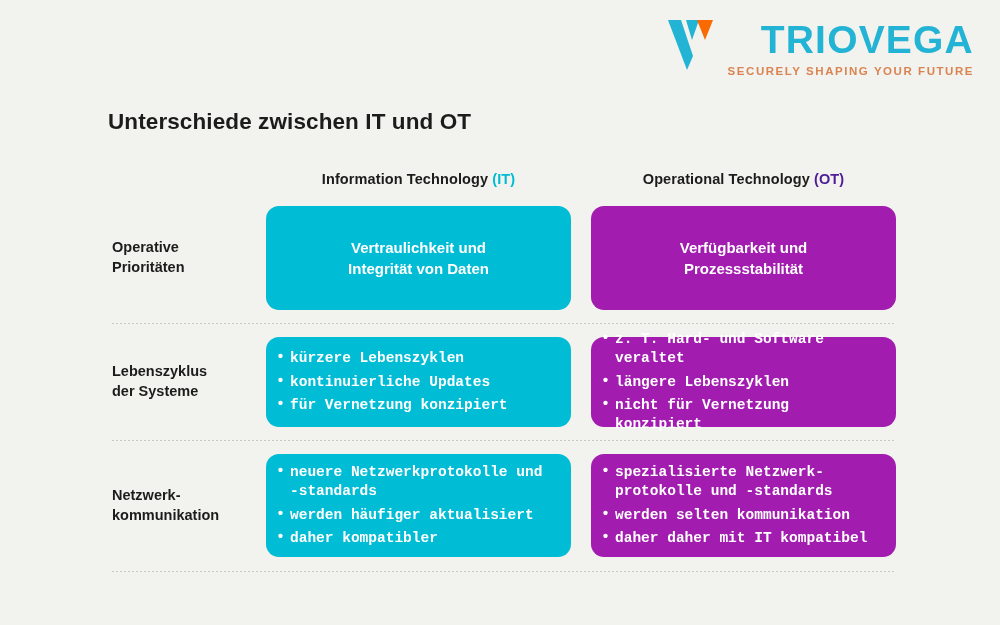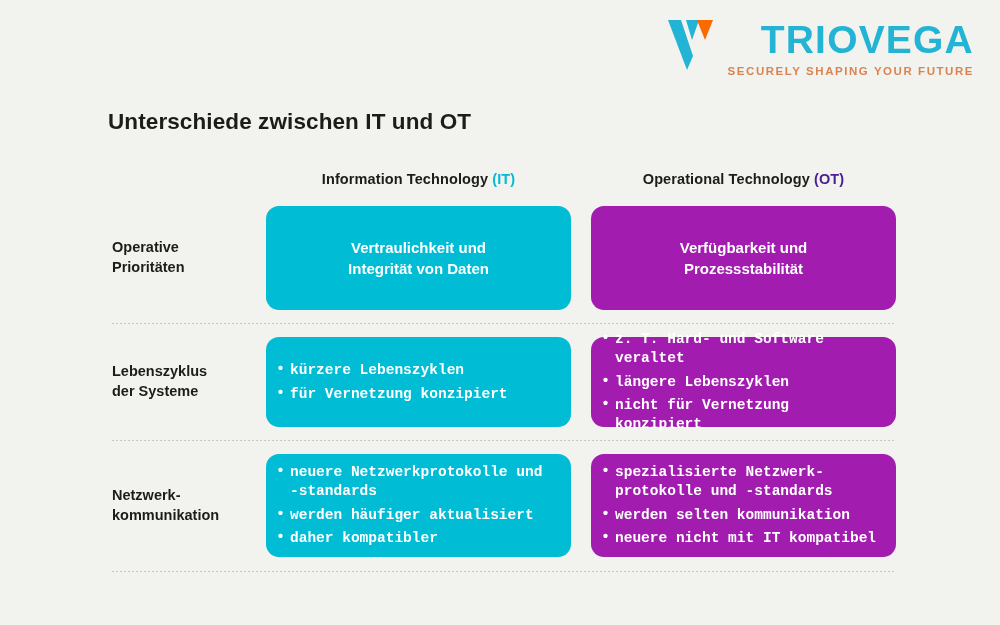--- a/index.html
+++ b/index.html
@@ -221,20 +221,21 @@
   <div class="row row-lifecycle">
     <div class="row-label">
       <span>
         <span>Lebenszyklus</span><br>
         <span>der Systeme</span>
       </span>
     </div>
     <div class="card it">
       <ul class="bullets">
         <li>kürzere Lebenszyklen</li>
+        <li>kontinuierliche Updates</li>
         <li>für Vernetzung konzipiert</li>
       </ul>
     </div>
     <div class="cell-gap"></div>
     <div class="card ot">
       <ul class="bullets">
         <li>z. T. Hard- und Software veraltet</li>
         <li>längere Lebenszyklen</li>
         <li>nicht für Vernetzung konzipiert</li>
       </ul>
@@ -255,20 +256,20 @@
         <li>neuere Netzwerkprotokolle und -standards</li>
         <li>werden häufiger aktualisiert</li>
         <li>daher kompatibler</li>
       </ul>
     </div>
     <div class="cell-gap"></div>
     <div class="card ot">
       <ul class="bullets">
         <li>spezialisierte Netzwerk-protokolle und -standards</li>
         <li>werden selten kommunikation</li>
-        <li>neuere nicht mit IT kompatibel</li>
+        <li>daher daher mit IT kompatibel</li>
       </ul>
     </div>
   </div>
 
   <div class="divider div-3"></div>
 
 </div>
 
 </body></html>

